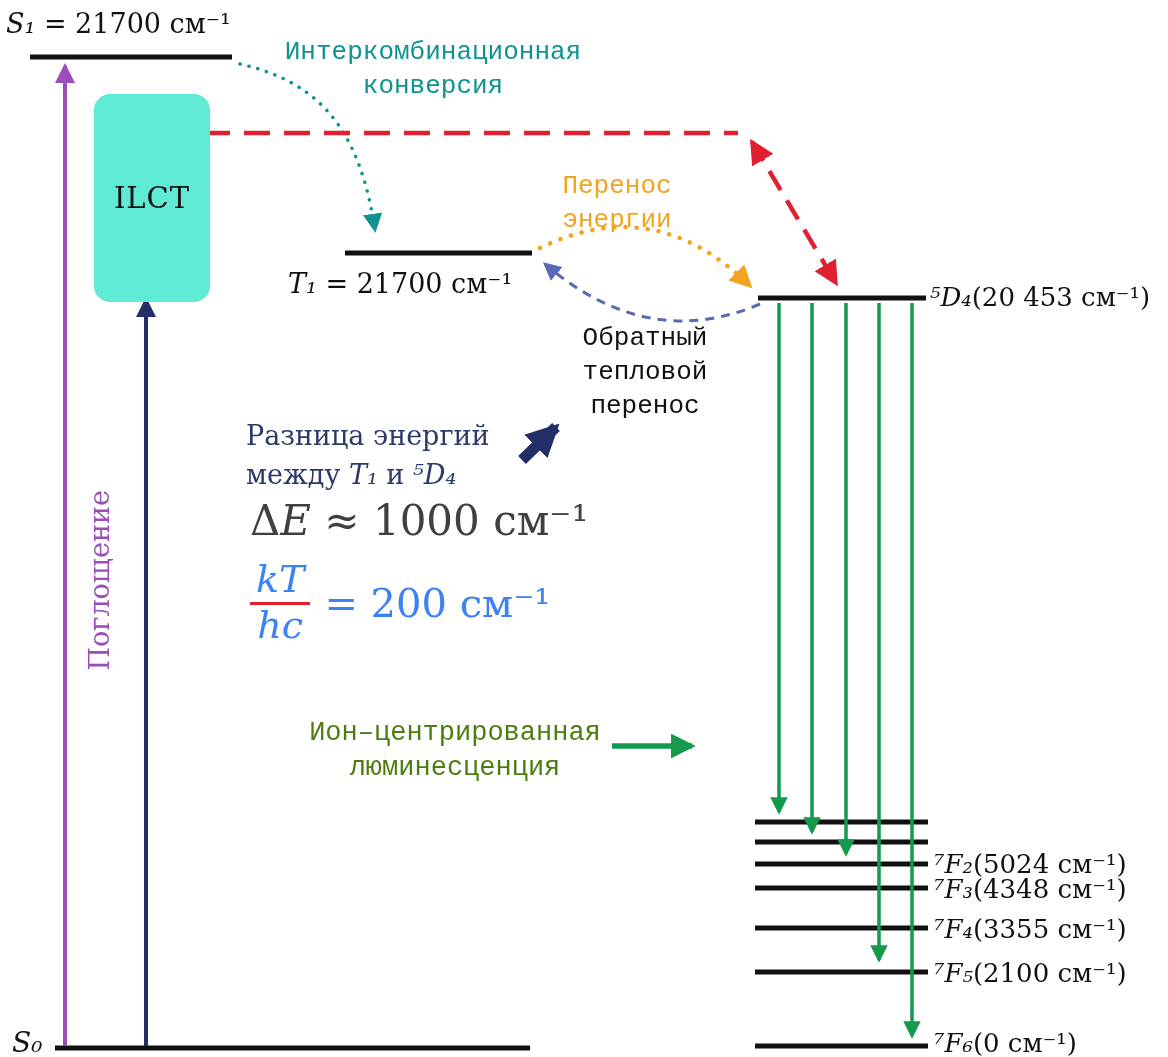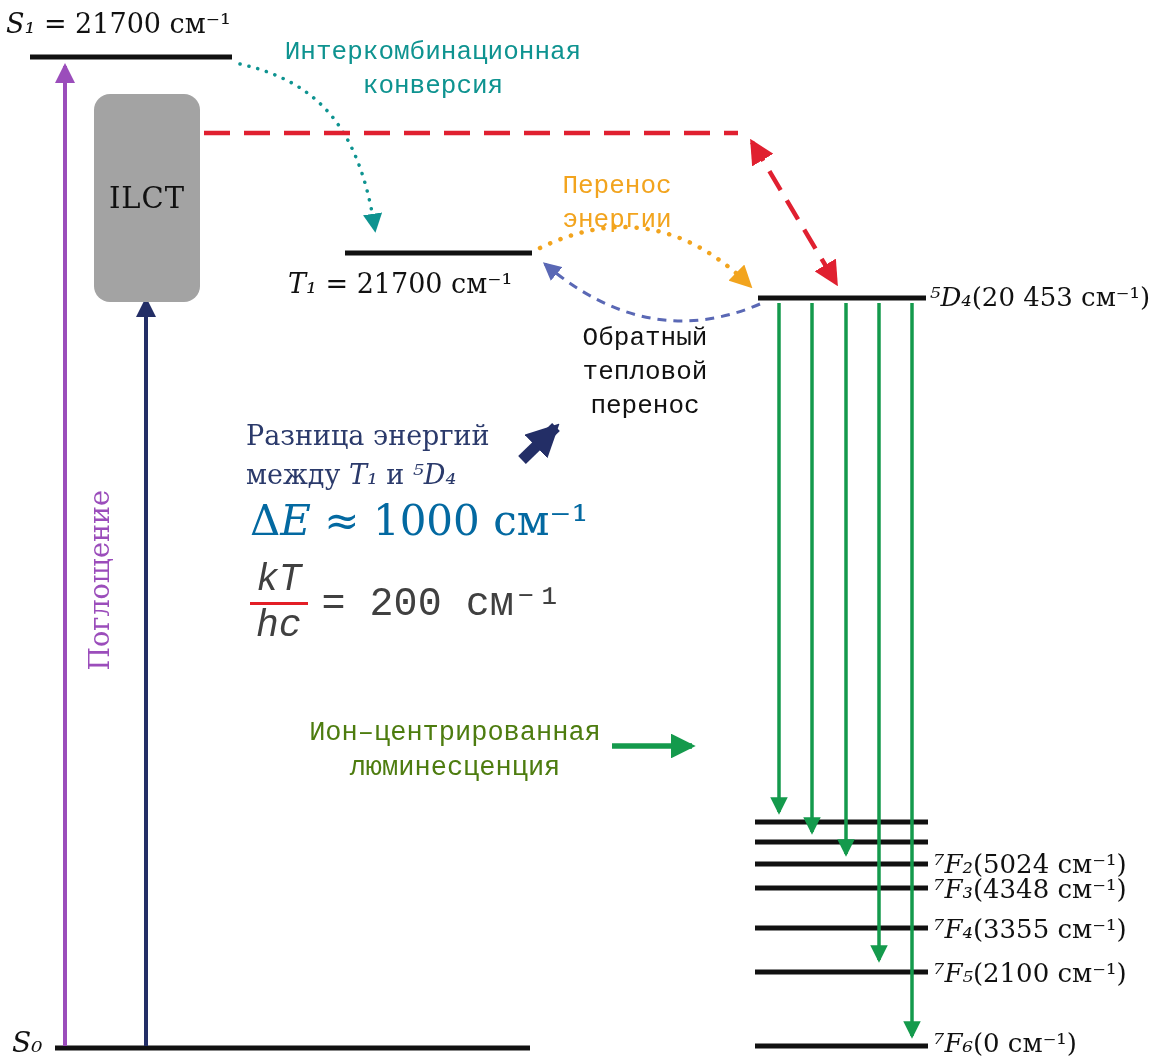--- a/index.html
+++ b/index.html
@@ -15,25 +15,25 @@
   svg.canvas{position:absolute;left:0;top:0;}
   .lvl{font-size:27px;white-space:nowrap;}
   .sm{font-size:26px;white-space:nowrap;}
   .it{font-style:italic;}
   .center{text-align:center;font-family:Liberation Mono, monospace;}
   .teal{color:#0e9390;}
   .orange{color:#f2a41e;}
   .navy{color:#2b3a6b;}
   .green{color:#4d7c0f;}
   .purple{color:#9b4dbb;}
-  .blue-big{color:#0369a1;font-size:42px;white-space:nowrap;}
-  .red-big{color:#404040;font-size:40px;white-space:nowrap;font-family:Liberation Mono, monospace;}
+  .blue-big{color:#404040;font-size:42px;white-space:nowrap;}
+  .red-big{color:#3b82f6;font-size:40px;white-space:nowrap;}
   #ilct-box{
-    left:94px;top:94px;width:106px;height:208px;
-    background:#a3a3a3;border-radius:16px;
+    left:94px;top:94px;width:116px;height:208px;
+    background:#5eead4;border-radius:16px;
     display:flex;align-items:center;justify-content:center;
     font-size:29px;letter-spacing:1px;
   }
   #absorption-label{
     left:18px;top:574px;width:162px;text-align:center;
     transform:rotate(-90deg);transform-origin:center center;
     font-size:27px;white-space:nowrap;
   }
   #kt-block{display:flex;align-items:center;gap:14px;}
   #kt-frac{display:inline-block;text-align:center;font-size:38px;line-height:1.05;}

